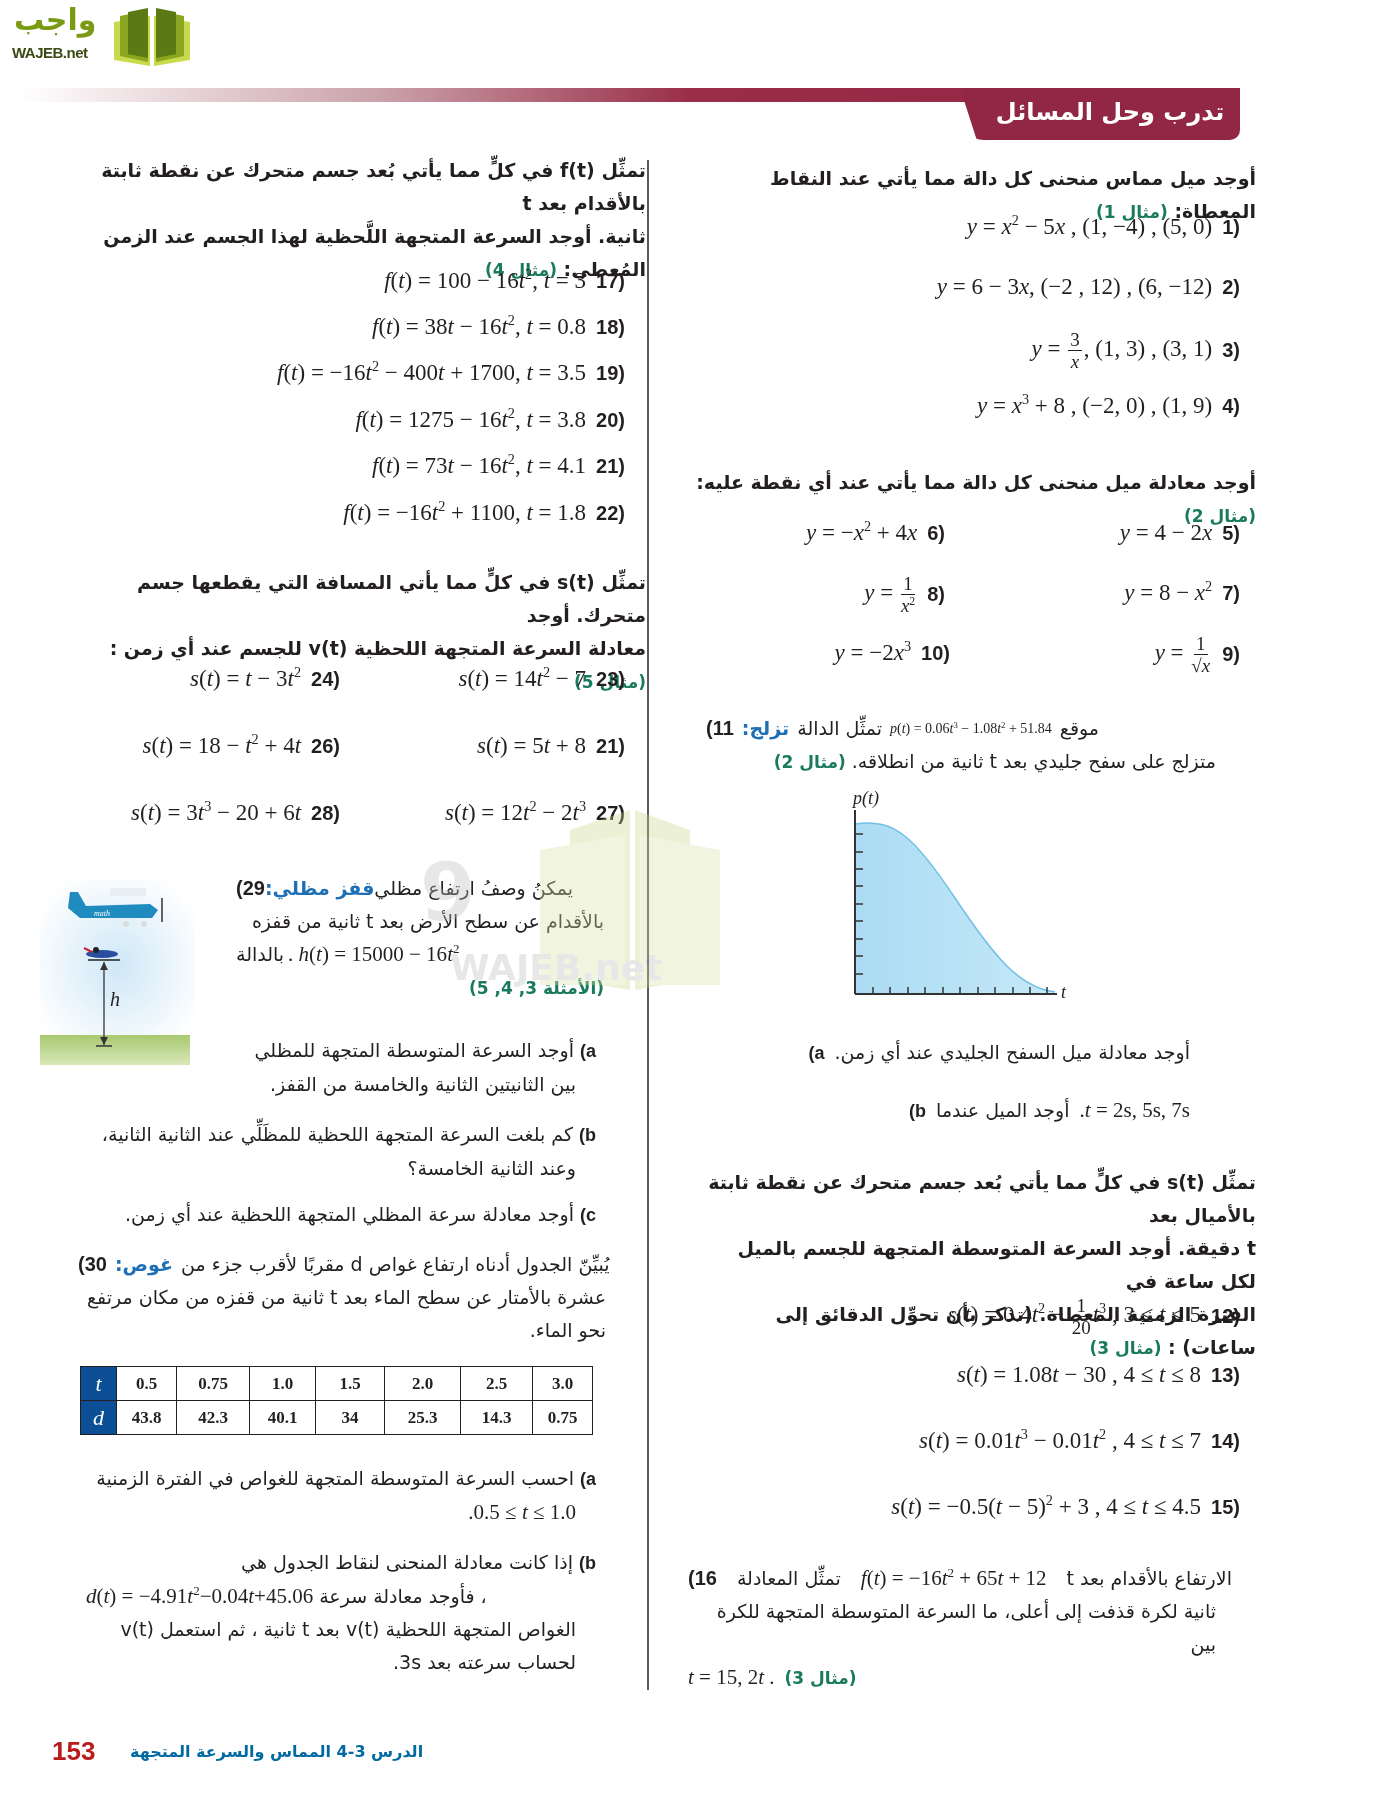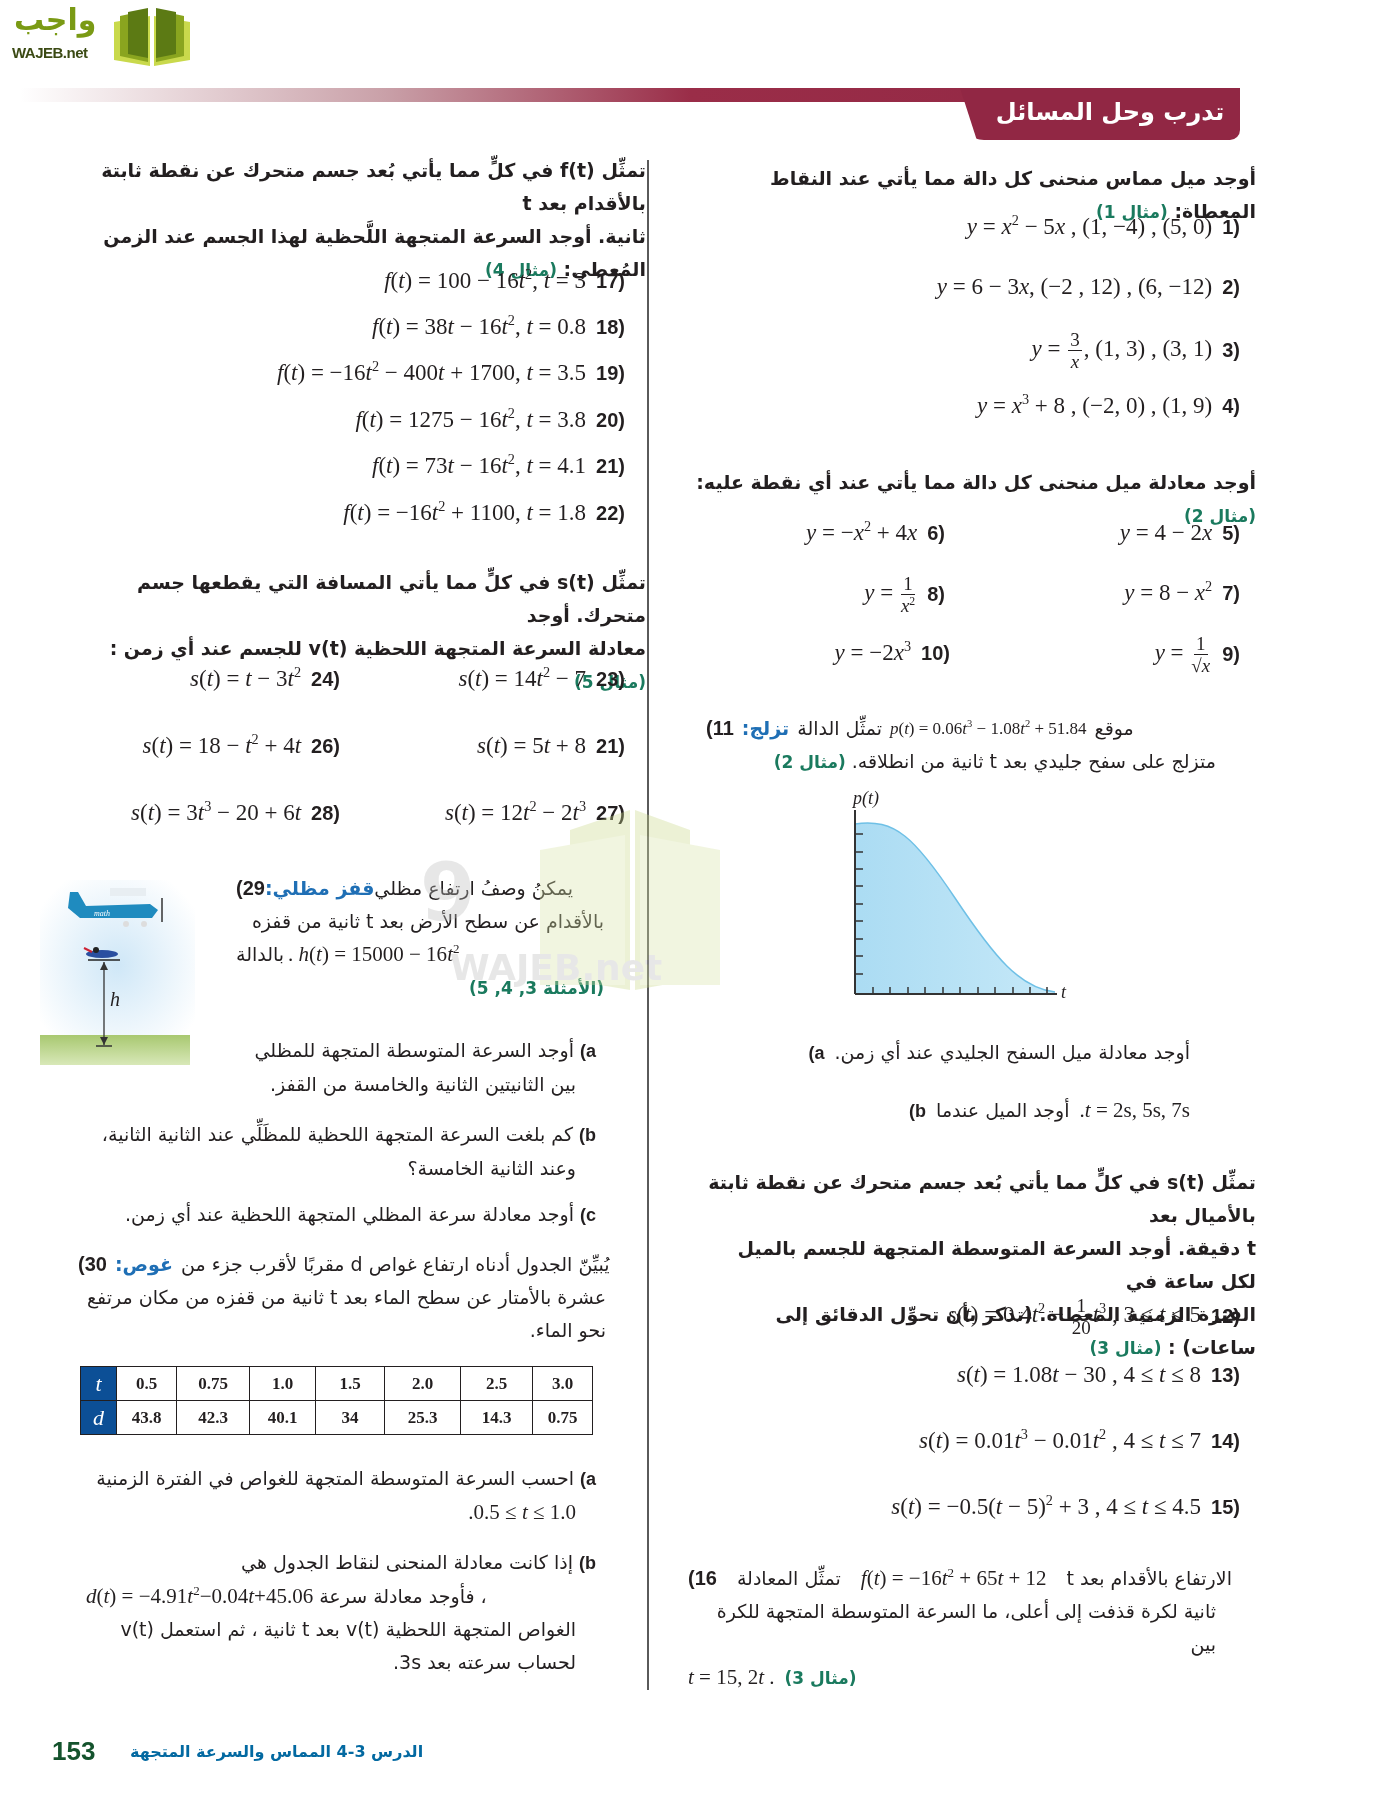--- a/index.html
+++ b/index.html
@@ -31,21 +31,21 @@
 
   
   table.dive { position: absolute; left: 80px; top: 1366px; border-collapse: collapse; font-family: "Liberation Serif", serif; font-size: 17px; font-weight: bold; }
   table.dive td { border: 1.5px solid #231f20; height: 34px; text-align: center; }
   table.dive td.head { background: #0c4f96; color: #fff; font-style: italic; font-weight: normal; font-size: 22px; width: 36px; }
 
   .frac { display: inline-flex; flex-direction: column; align-items: center; vertical-align: middle; font-size: 19px; line-height: 1; margin: 0 2px; }
   .frac .n { border-bottom: 1.2px solid #231f20; padding: 0 2px 1px; }
   .frac .d { padding-top: 1px; }
 
-  .footer-num { position: absolute; left: 52px; top: 1736px; font-family: "Liberation Sans", sans-serif; font-weight: bold; font-size: 26px; color: #14532d; }
+  .footer-num { position: absolute; left: 52px; top: 1736px; font-family: "Liberation Sans", sans-serif; font-weight: bold; font-size: 26px; color: #b91c1c; }
   .footer-text { position: absolute; left: 130px; top: 1742px; font-weight: bold; font-size: 16px; direction: rtl; color: #0369a1; }
 
   .watermark { position: absolute; left: 420px; top: 810px; width: 360px; height: 180px; opacity: 0.35; pointer-events: none; }
 </style>
 </head>
 <body>
 
 <div class="logo">
   <span class="logo-text-ar">واجب</span>
   <span class="logo-text-en">WAJEB.net</span>
@@ -124,21 +124,21 @@
 <div class="row" style="right:425px; top:640px;">
   <span class="num">10)</span>
   <span class="math"><i>y</i> = −2<i>x</i><sup>3</sup></span>
 </div>
 
 <div class="abs ar" style="left:690px; top:712px; width:550px;">
   <div style="display:flex; flex-direction:row-reverse; gap:8px; align-items:flex-end;">
     <span class="num">11)</span>
     <span class="kw">تزلج:</span>
     <span>تمثِّل الدالة</span>
-    <span class="math" style="font-size:17px;"><i>p</i>(<i>t</i>) = 0.06<i>t</i><sup>3</sup> − 1.08<i>t</i><sup>2</sup> + 51.84</span>
+    <span class="math" style="font-size:14px;"><i>p</i>(<i>t</i>) = 0.06<i>t</i><sup>3</sup> − 1.08<i>t</i><sup>2</sup> + 51.84</span>
     <span>موقع</span>
   </div>
   <div style="padding-right:40px;">
     <span>متزلج على سفح جليدي بعد t ثانية من انطلاقه.</span>
     <span class="ex">(مثال 2)</span>
   </div>
 </div>
 
 <div class="abs" style="left:835px; top:788px; width:250px; height:220px;">
   <svg width="250" height="220" viewBox="0 0 250 220">

